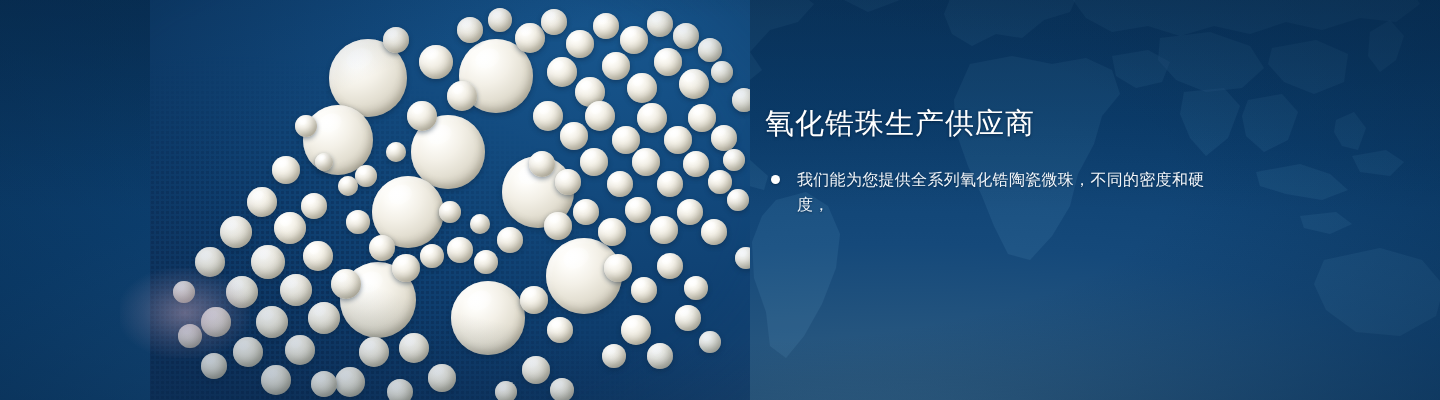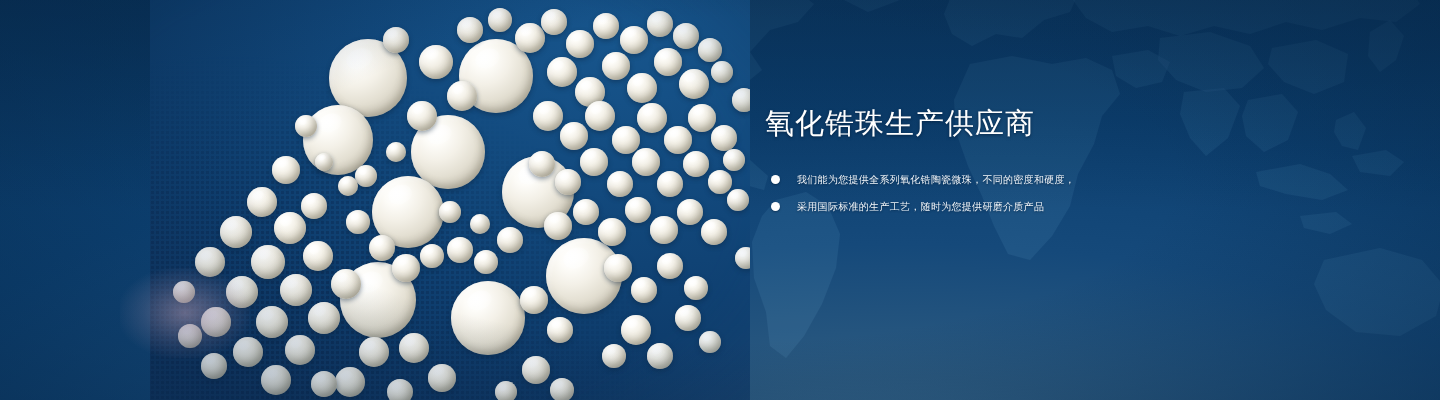--- a/index.html
+++ b/index.html
@@ -114,21 +114,21 @@
     white-space:nowrap;
   }
   .bullets{
     margin-top:26px;
     list-style:none;
   }
   .bullet{
     position:relative;
     padding-left:32px;
     color:#f2f6fa;
-    font-size:10px;
+    font-size:16px;
     line-height:25px;
     letter-spacing:.3px;
     text-shadow:0 1px 2px rgba(3,26,52,.6);
     margin-bottom:2px;
   }
   .bullet .dot{
     position:absolute;
     left:6px; top:8px;
     width:9px; height:9px;
     border-radius:50%;
@@ -312,20 +312,16 @@
   <div class="bg-vignette"></div>
 
   <div class="content">
     <div class="headline">氧化锆珠生产供应商</div>
 
     <ul class="bullets">
       <li class="bullet">
         <span class="dot"></span>
         <span>我们能为您提供全系列氧化锆陶瓷微珠，不同的密度和硬度，</span>
       </li>
-      <li class="bullet">
-        <span class="dot"></span>
-        <span>采用国际标准的生产工艺，随时为您提供研磨介质产品</span>
-      </li>
     </ul>
   </div>
 
 </div>
 
 </body></html>

